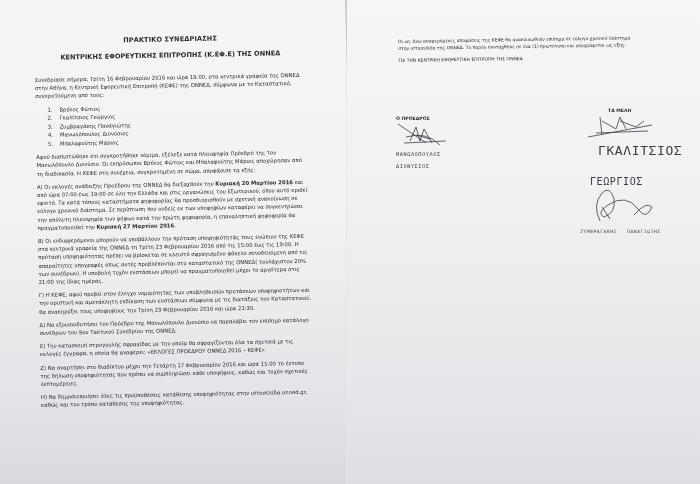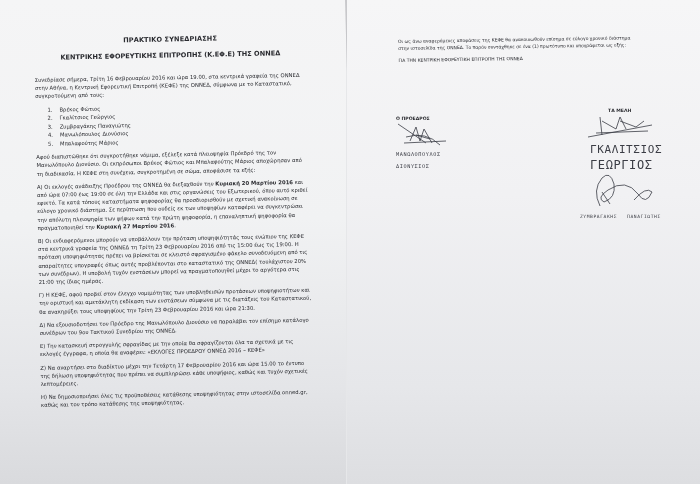--- a/index.html
+++ b/index.html
@@ -71,19 +71,19 @@
   </svg>
   <div class="hand" style="font-size:5.2px;">ΜΑΝΩΛΟΠΟΥΛΟΣ</div>
   <div class="hand" style="font-size:5.2px; margin-top:6px;">ΔΙΟΝΥΣΙΟΣ</div>
 </div>
 
 <div class="sig-block" style="left:586px; top:108px; width:110px;">
   <div class="sig-title" style="margin-left:22px;">ΤΑ ΜΕΛΗ</div>
   <svg width="70" height="26" viewBox="0 0 70 26">
     <path d="M2 24 L66 12 M14 4 L16 22 M16 8 L30 16 L34 4 L40 16 M34 8 L50 14 L58 8 M10 20 L62 18" stroke="#3a3c45" stroke-width="0.8" fill="none"></path>
   </svg>
-  <div class="hand" style="font-size:11px; margin-left:4px;">ΓΚΑΛΙΤΣΙΟΣ</div>
-  <div class="hand" style="font-size:12px; margin-left:4px; margin-top:2px;">ΓΕΩΡΓΙΟΣ</div>
+  <div class="hand" style="font-size:13px; margin-left:12px;">ΓΚΑΛΙΤΣΙΟΣ</div>
+  <div class="hand" style="font-size:10px; margin-left:4px; margin-top:18px;">ΓΕΩΡΓΙΟΣ</div>
   <svg width="70" height="38" viewBox="0 0 70 38">
     <path d="M14 34 Q6 18 16 6 Q24 -2 28 12 Q30 26 18 30 Q10 26 22 18 Q40 6 52 22 Q60 34 66 20 Q60 14 48 28 M16 20 L24 32" stroke="#3a3c45" stroke-width="0.8" fill="none"></path>
   </svg>
   <div class="hand" style="font-size:4.6px; margin-left:-6px; white-space:pre;">ΖΥΜΒΡΑΓΑΚΗΣ   ΠΑΝΑΓΙΩΤΗΣ</div>
 </div>
 
 </body></html>

